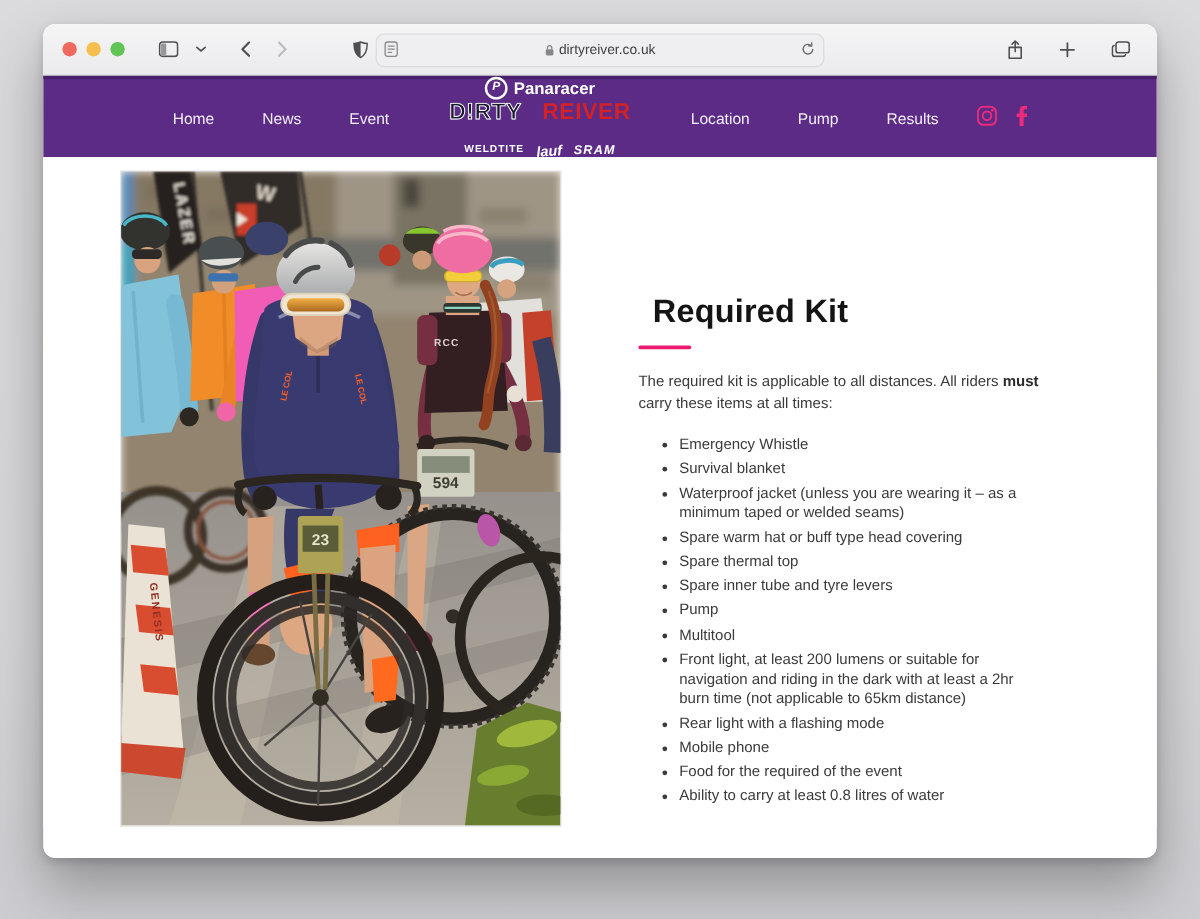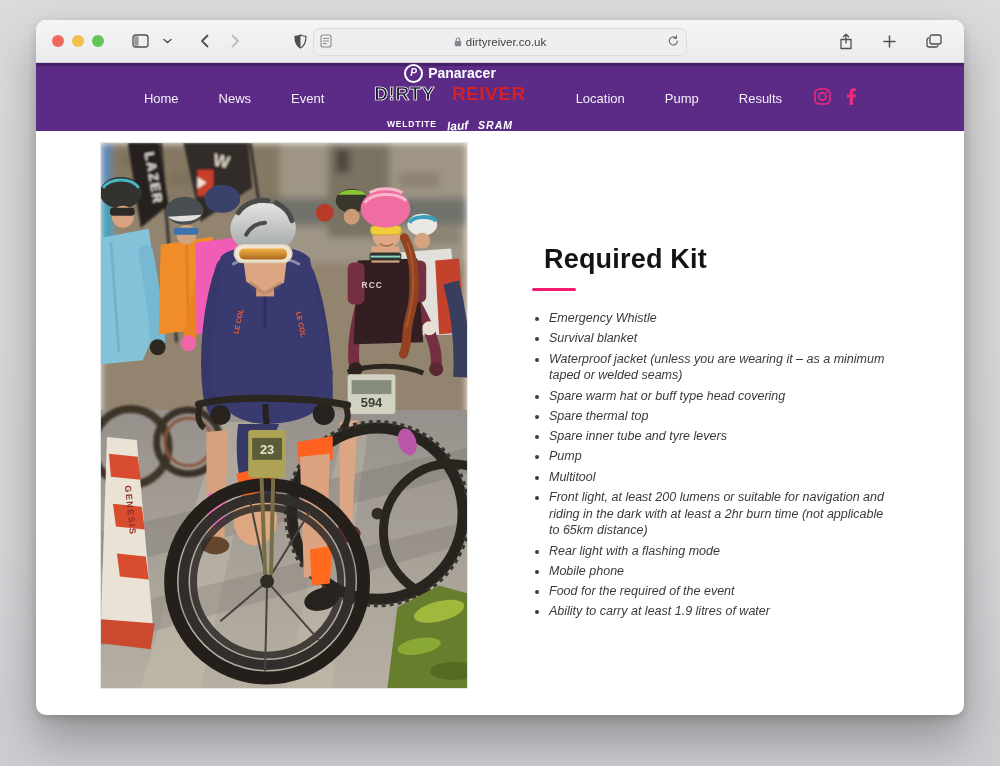--- a/index.html
+++ b/index.html
@@ -45,21 +45,21 @@
   .social{display:flex;align-items:center;gap:16px;margin-left:6px;}
   
   .content{display:flex;gap:64px;padding:11px 0 0 64px;background:#fff;}
   .photo{width:368px;height:547px;flex:0 0 auto;border:1px solid #e5e5e5;box-sizing:border-box;}
   .photo svg{display:block;width:100%;height:100%;}
   .textcol{width:356px;padding-top:90px;}
   .page-title{font-size:27px;font-weight:600;color:#141414;margin:12px;letter-spacing:.2px;}
   .title-rule{width:44px;height:3px;background:#ed1a70;border-radius:2px;margin:13px 0 19px 0;}
   .intro{font-size:12.5px;line-height:1.4;color:#3a3a3a;margin:0 0 13px 0;}
   .intro b{color:#2b2b2b;}
-  ul.kit{margin:0;padding-left:17px;font-style:italic;}
+  ul.kit{margin:17px;padding-left:17px;}
   ul.kit li{font-size:12.5px;line-height:1.34;color:#3a3a3a;margin-bottom:3.5px;}
 </style>
 </head>
 <body>
 
 <div class="stage">
   <div class="window">
 
     <div class="toolbar">
       <div class="lights">
@@ -387,32 +387,33 @@
             <ellipse cx="355" cy="530" rx="24" ry="9" fill="#46601f" opacity=".9"></ellipse>
           </g>
 
           <rect x="0" y="0" width="368" height="547" fill="#ffb34d" opacity=".07"></rect>
         </svg>
       </div>
 
       <div class="textcol">
         <h1 class="page-title">Required Kit</h1>
         <div class="title-rule"></div>
+        <p class="intro"><span>The required kit is applicable to all distances. All riders </span><b>must</b><span> carry these items at all times:</span></p>
         <ul class="kit">
             <li>Emergency Whistle</li>
             <li>Survival blanket</li>
             <li>Waterproof jacket (unless you are wearing it – as a minimum taped or welded seams)</li>
             <li>Spare warm hat or buff type head covering</li>
             <li>Spare thermal top</li>
             <li>Spare inner tube and tyre levers</li>
             <li>Pump</li>
             <li>Multitool</li>
             <li>Front light, at least 200 lumens or suitable for navigation and riding in the dark with at least a 2hr burn time (not applicable to 65km distance)</li>
             <li>Rear light with a flashing mode</li>
             <li>Mobile phone</li>
             <li>Food for the required of the event</li>
-            <li>Ability to carry at least 1.9 litres of water</li>
+            <li>Ability to carry at least 0.8 litres of water</li>
           </ul>
       </div>
     </div>
 
   </div>
 </div>
 
 </body></html>

